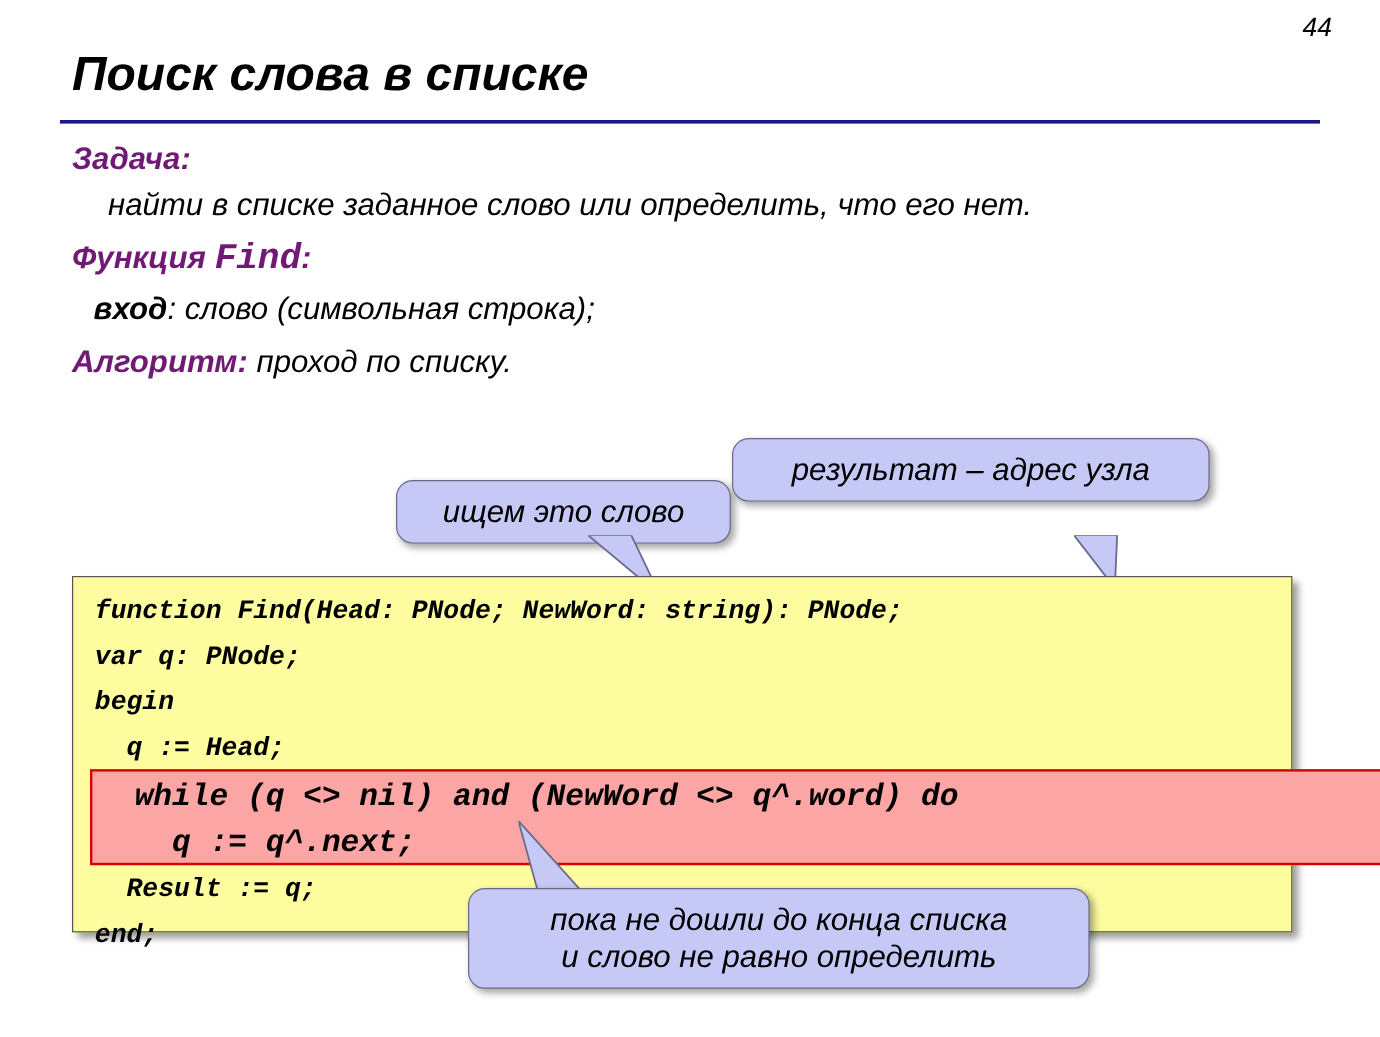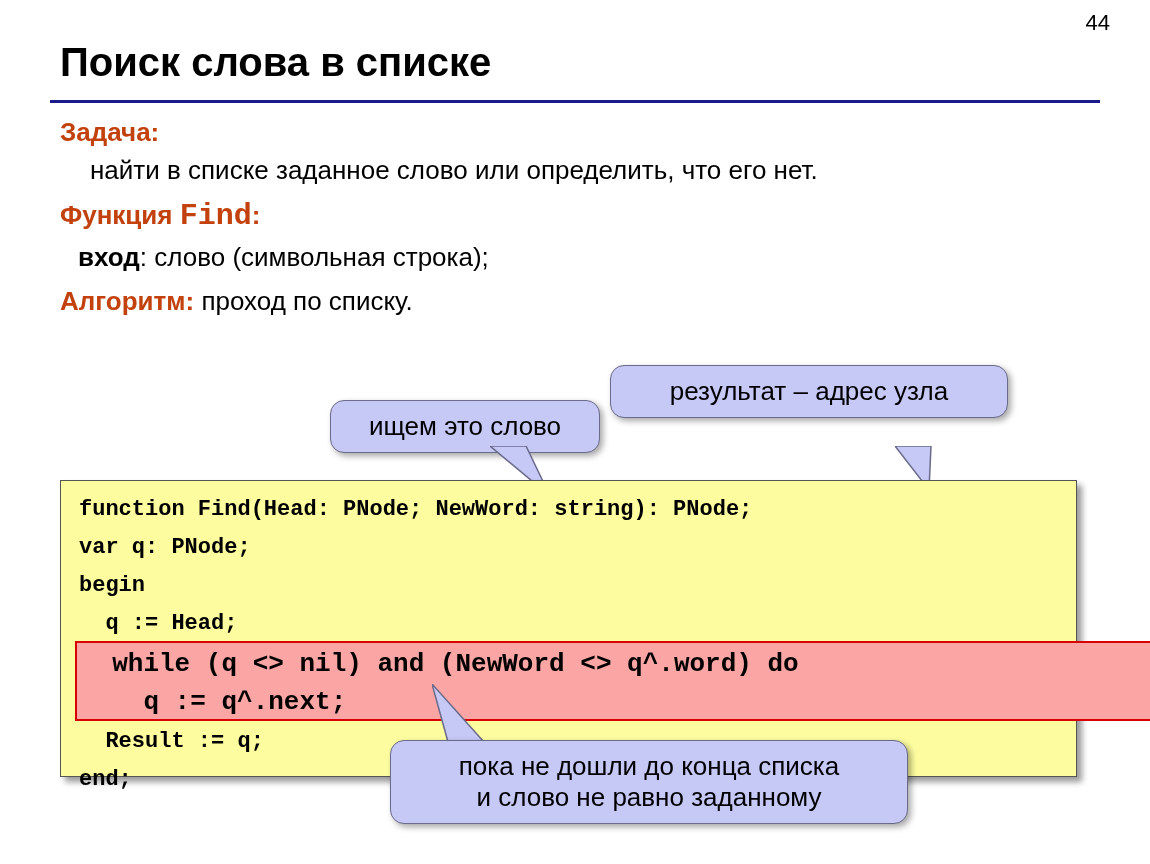--- a/index.html
+++ b/index.html
@@ -9,20 +9,21 @@
     height: 864px;
     background: #fff;
     font-family: Arial, Helvetica, sans-serif;
     color: #000;
     overflow: hidden;
   }
   .slide {
     position: relative;
     width: 1150px;
     height: 864px;
+    font-style: italic;
   }
   .page-num {
     position: absolute;
     top: 10px;
     right: 40px;
     font-size: 22px;
   }
   .title {
     position: absolute;
     top: 40px;
@@ -40,21 +41,21 @@
   }
   .content {
     position: absolute;
     top: 114px;
     left: 60px;
     right: 60px;
     font-size: 26px;
     line-height: 1.45;
   }
   .sect-label {
-    color: #c2410c;
+    color: #701a75;
     font-weight: bold;
   }
   .mono {
     font-family: "Courier New", monospace;
     font-weight: bold;
   }
   .indent {
     margin-left: 30px;
   }
 
@@ -162,16 +163,16 @@
 
     <div class="code" style="top:242px;"><span>  Result := q;</span>
 <span>end;</span></div>
   </div>
 
   <svg width="70" height="60" style="position:absolute; left:432px; top:684px; z-index:4;">
     <polygon points="0,0 16,58 52,58" fill="#c6c8f5" stroke="#6a6a8a" stroke-width="1.5"></polygon>
   </svg>
   <div class="callout" style="left:390px; top:740px; width:440px; z-index:5;">
     <div>пока не дошли до конца списка</div>
-    <div>и слово не равно заданному</div>
+    <div>и слово не равно определить</div>
   </div>
 
 </div>
 
 </body></html>

